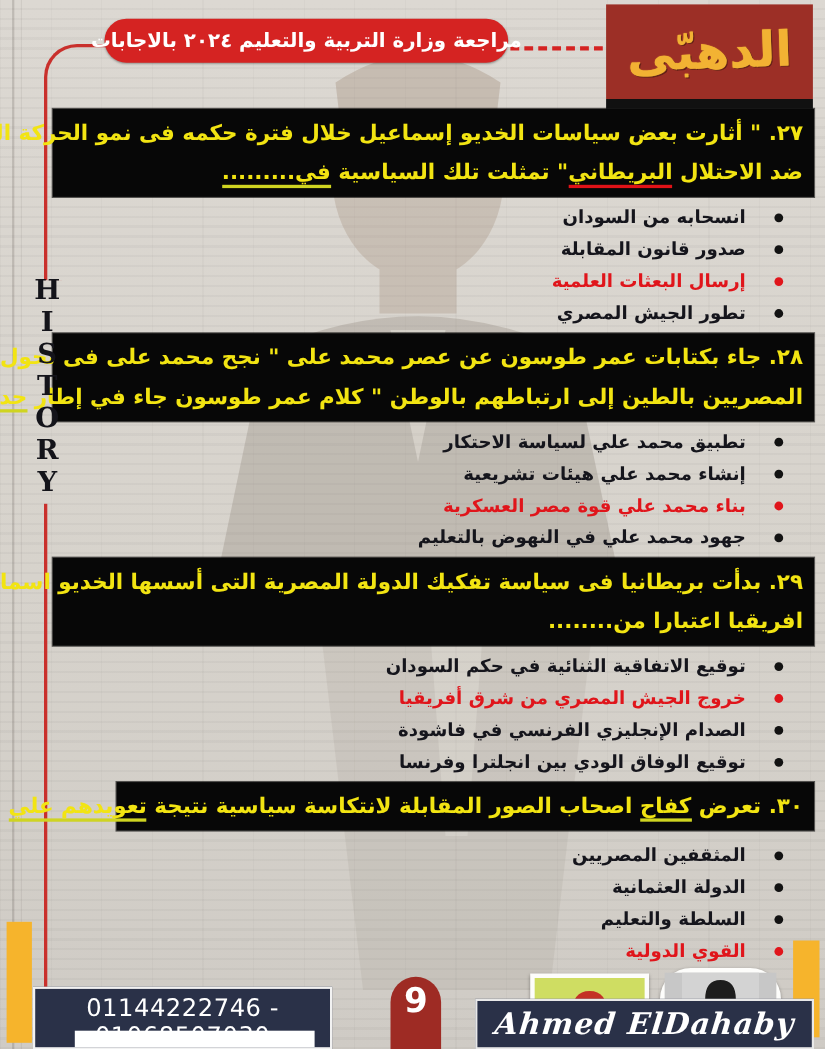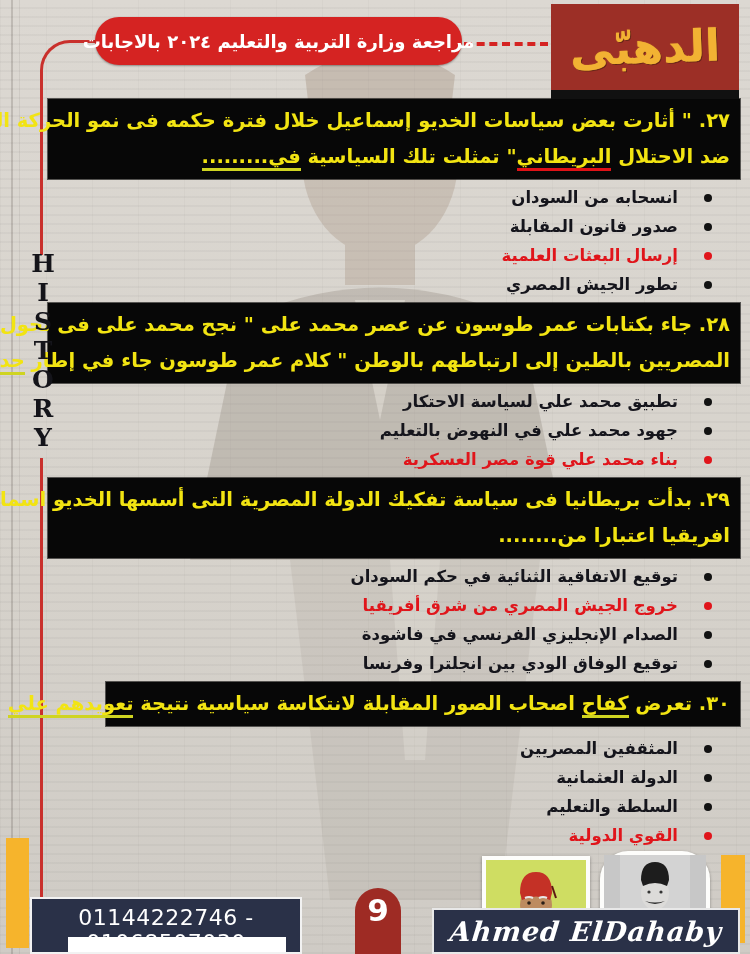--- a/index.html
+++ b/index.html
@@ -18,21 +18,21 @@
   }
   .scan-crease{position:absolute;top:0;left:11px;width:2px;height:954px;background:rgba(60,50,45,.18);z-index:1;}
   .scan-crease2{position:absolute;top:0;left:19px;width:1px;height:954px;background:rgba(60,50,45,.08);z-index:1;}
 
   
   .watermark{position:absolute;left:130px;top:40px;width:500px;height:520px;z-index:0;opacity:.30;}
   .watermark2{position:absolute;left:250px;top:560px;width:330px;height:340px;z-index:0;opacity:.16;}
 
   
   .banner{
-    position:absolute;left:95px;top:17px;width:367px;height:48px;z-index:5;
+    position:absolute;left:95px;top:17px;width:367px;height:40px;z-index:5;
     background:#d52322;border-radius:26px;display:flex;align-items:center;justify-content:center;
     box-shadow:0 1px 2px rgba(0,0,0,.35);
   }
   .banner span{color:#fff;font-weight:bold;font-size:18px;direction:rtl;white-space:nowrap;}
   .dash-connector{position:absolute;left:464px;top:42px;width:84px;height:0;border-top:4px dashed #d52322;z-index:4;}
   .logo-box{
     position:absolute;left:551px;top:4px;width:188px;height:86px;z-index:5;
     background:#9c2f26;display:flex;align-items:center;justify-content:center;
   }
   .logo-box span{
@@ -182,25 +182,29 @@
           <div class="q-line"><span>٢٨. جاء بكتابات عمر طوسون عن عصر محمد على " نجح محمد على فى تحول ارتباط</span></div>
           <div class="q-line"><span>المصريين بالطين إلى ارتباطهم بالوطن " كلام عمر طوسون جاء في إطار </span><span class="u-yellow">حديثه</span></div>
         </div>
         <ul class="options">
           <li class="option">
             <span class="dot"></span>
             <span class="opt-text">تطبيق محمد علي لسياسة الاحتكار</span>
           </li>
           <li class="option">
             <span class="dot"></span>
+            <span class="opt-text">إنشاء محمد علي هيئات تشريعية</span>
+          </li>
+          <li class="option correct">
+            <span class="dot"></span>
+            <span class="opt-text">بناء محمد علي قوة مصر العسكرية</span>
+          </li>
+          <li class="option">
+            <span class="dot"></span>
             <span class="opt-text">جهود محمد علي في النهوض بالتعليم</span>
-          </li>
-          <li class="option correct">
-            <span class="dot"></span>
-            <span class="opt-text">بناء محمد علي قوة مصر العسكرية</span>
           </li>
         </ul>
       </section>
       <section class="question">
         <div class="q-block">
           <div class="q-line"><span>٢٩. بدأت بريطانيا فى سياسة تفكيك الدولة المصرية التى أسسها الخديو اسماعيل فى</span></div>
           <div class="q-line"><span>افريقيا اعتبارا من........</span></div>
         </div>
         <ul class="options">
           <li class="option">

